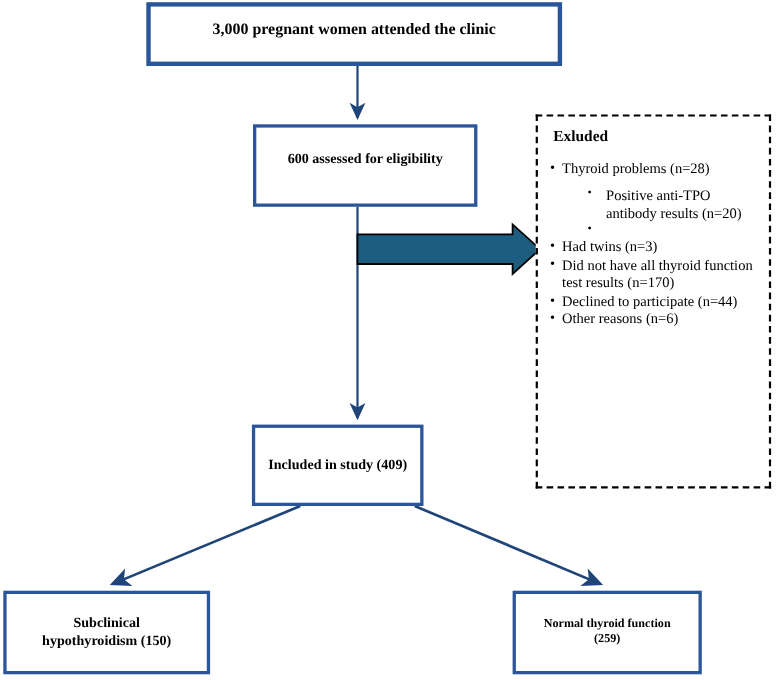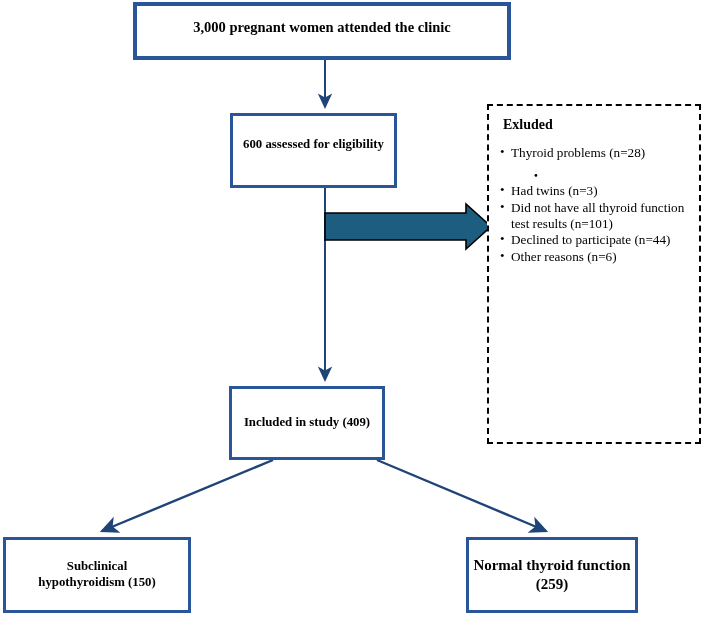--- a/index.html
+++ b/index.html
@@ -46,42 +46,42 @@
     line-height: 1.25;
     white-space: pre-line;
   }
   #box-attended {
     left: 133px; top: 2px; width: 378px; height: 58px;
     border-width: 4px;
   }
   #box-attended .node-label { font-size: 14.5px; position: relative; top: -4px; }
 
   #box-eligibility {
-    left: 230px; top: 113px; width: 167px; height: 75px;
+    left: 230px; top: 113px; width: 204px; height: 75px;
     border-width: 3px;
   }
   #box-eligibility .node-label { font-size: 12.8px; position: relative; top: -6px; }
 
   #box-included {
     left: 229px; top: 386px; width: 156px; height: 74px;
     border-width: 3px;
   }
   #box-included .node-label { font-size: 12.8px; }
 
   #box-subclinical {
     left: 3px; top: 537px; width: 188px; height: 76px;
     border-width: 3px;
   }
   #box-subclinical .node-label { font-size: 12.8px; }
 
   #box-normal {
     left: 466px; top: 537px; width: 172px; height: 76px;
     border-width: 3px;
   }
-  #box-normal .node-label { font-size: 15px; }
+  #box-normal .node-label { font-size: 11px; }
 
   #box-excluded {
     position: absolute;
     left: 487px; top: 104px; width: 214px; height: 340px;
     box-sizing: border-box;
     background: #ffffff;
     border: 2px dashed #000000;
     padding: 11px 9px 8px 11px;
   }
   #excluded-title {
@@ -189,36 +189,37 @@
     <ul class="excl-list">
       <li>
         <span class="bullet">•</span>
         <span>Thyroid problems (n=28)</span>
       </li>
     </ul>
 
     <ul class="excl-sub">
       <li>
         <span class="bullet">•</span>
+        <span>Positive anti-TPO antibody results (n=20)</span>
       </li>
       <li>
         <span class="bullet">•</span>
       </li>
     </ul>
 
     <div class="gap-block"></div>
 
     <ul class="excl-list">
       <li>
         <span class="bullet">•</span>
         <span>Had twins (n=3)</span>
       </li>
       <li>
         <span class="bullet">•</span>
-        <span>Did not have all thyroid function test results (n=101)</span>
+        <span>Did not have all thyroid function test results (n=170)</span>
       </li>
       <li>
         <span class="bullet">•</span>
         <span>Declined to participate (n=44)</span>
       </li>
       <li>
         <span class="bullet">•</span>
         <span>Other reasons (n=6)</span>
       </li>
     </ul>

